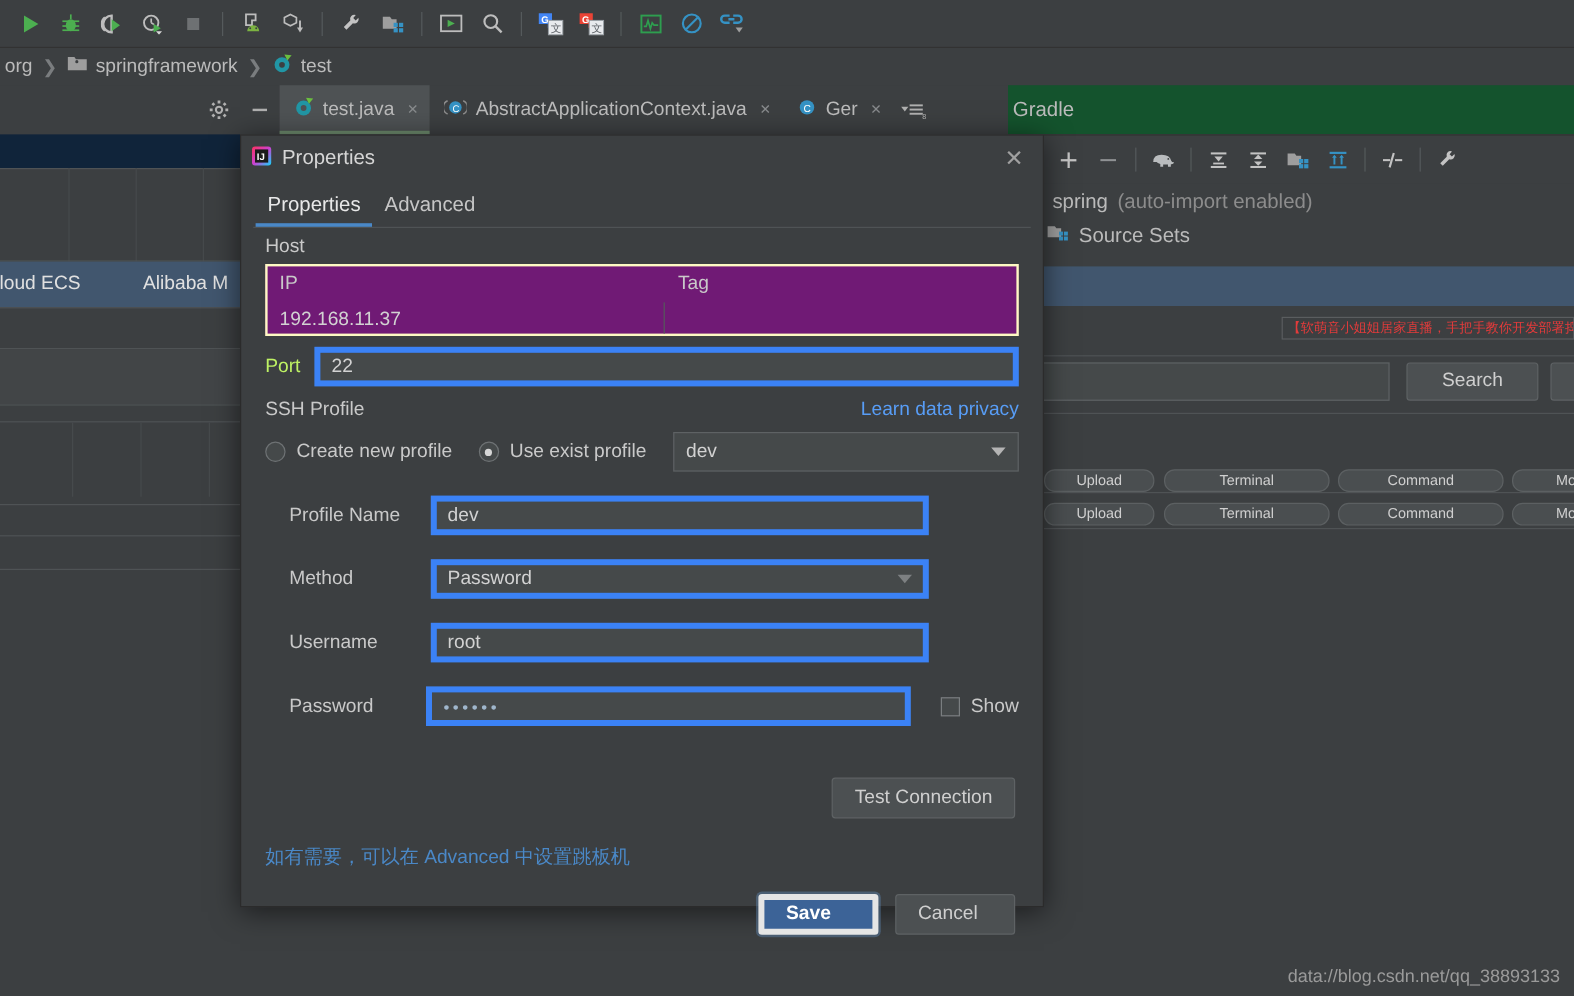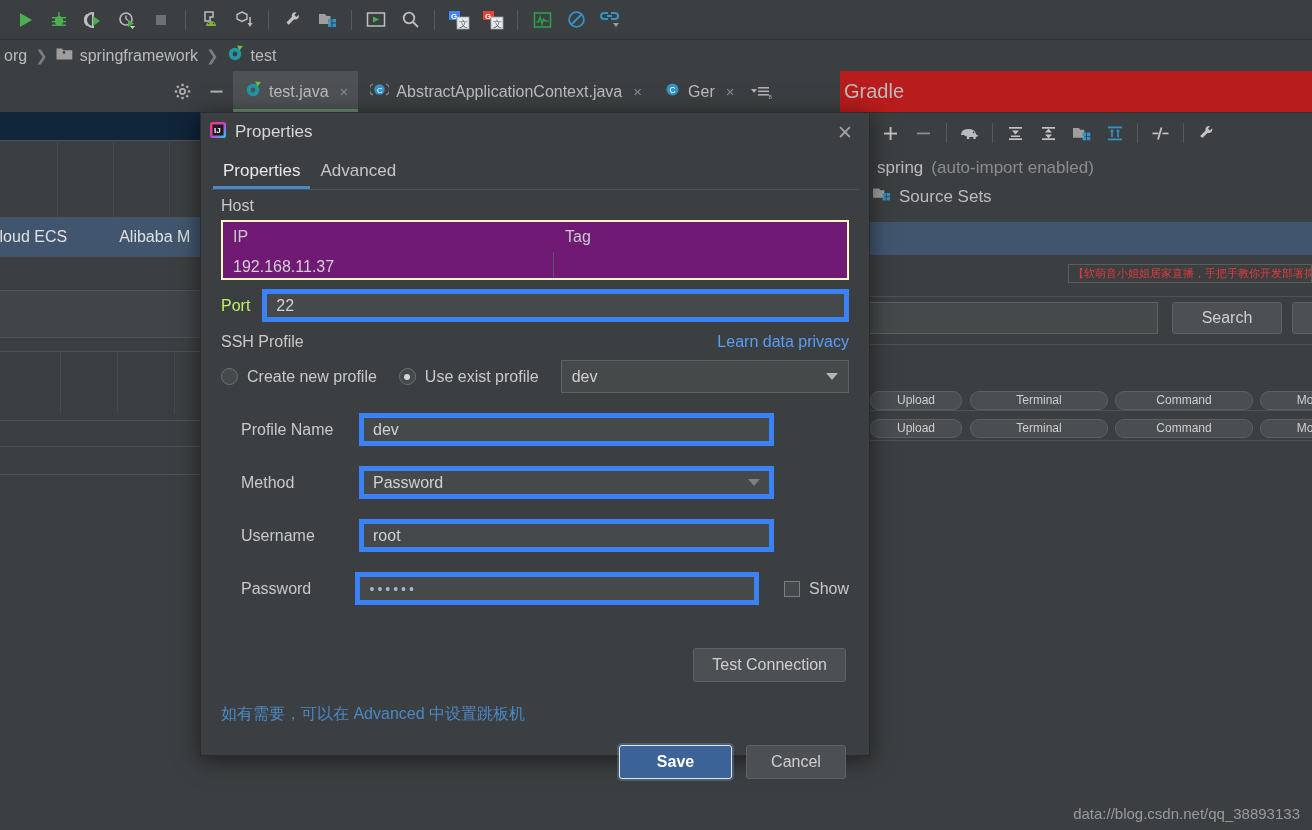--- a/index.html
+++ b/index.html
@@ -56,21 +56,21 @@
   }
   .lp-tabtext { white-space: nowrap; }
   .lp-divider { position: absolute; left: 0; width: 200px; height: 1px; background: #4f5355; }
   .lp-band { position: absolute; left: 0; width: 200px; background: #424547; }
   .lp-cellline { position: absolute; width: 1px; background: #464a4c; }
 
   
   .gradle-title {
     position: absolute; left: 840px; top: 71px; width: 472px; height: 41px;
     display: flex; align-items: center; padding-left: 4px;
-    font-size: 20px; color: #bbbbbb; background: #b91c1c;
+    font-size: 17px; color: #bbbbbb; background: #14532d;
   }
   .gradle-toolbar {
     position: absolute; left: 840px; top: 112px; width: 472px; height: 41px;
     background: #3c3f41; display: flex; align-items: center; padding-left: 34px;
     border-top: 1px solid #323232;
   }
   .gt-btn { width: 33px; height: 30px; display: flex; align-items: center; justify-content: center; }
   .gt-sep { width: 1px; height: 20px; background: #555a5c; margin: 0 6px; }
   .gradle-tree { position: absolute; left: 840px; top: 153px; width: 472px; height: 72px; background: #3c3f41; }
   .gtree-row { display: flex; align-items: center; gap: 8px; height: 29px; font-size: 17px; color: #bbbbbb; }
@@ -168,29 +168,29 @@
 
   .field-row { display: flex; align-items: center; margin-top: 20px; }
   .field-label { width: 138px; font-size: 16px; color: #c9c9c9; padding-left: 20px; }
   .field-input { width: 415px; }
   .dots { letter-spacing: 3px; color: #9fb6cc; font-size: 14px; }
   .show-wrap { display: flex; align-items: center; gap: 9px; margin-left: 25px; font-size: 16px; color: #c9c9c9; }
   .checkbox { width: 16px; height: 16px; border: 1px solid #7a7e80; background: #45494a; }
 
   .testconn-row { display: flex; justify-content: flex-end; margin-top: 43px; padding-right: 3px; }
   .btn {
-    height: 34px; border-radius: 3px; display: flex; align-items: center; justify-content: center;
+    height: 34px; border-radius: 3px; display: flex; align-items: center; 
     font-size: 16px; padding: 0 18px;
   }
   .btn-secondary { background: #4c5052; border: 1px solid #5e6264; color: #cfcfcf; }
   .hint { color: #4a88c7; font-size: 16px; margin-top: 22px; }
   .footer-btns { display: flex; justify-content: flex-end; gap: 14px; margin-top: 20px; padding-right: 3px; }
   .btn-primary {
-    background: #3c6397; border: 1px solid #e5e5e5; color: #ffffff; font-weight: bold;
-    width: 113px; box-shadow: 0 0 0 2px rgba(106,155,208,0.35);
+    background: #3c6397; border: 5px solid #e5e5e5; color: #ffffff; font-weight: bold;
+    width: 100px; box-shadow: 0 0 0 2px rgba(106,155,208,0.35);
   }
   .btn-cancel { width: 100px; }
 </style>
 </head>
 <body>
 
 <div id="root">
 
   <div class="toolbar">
     <div class="tb-btn">

